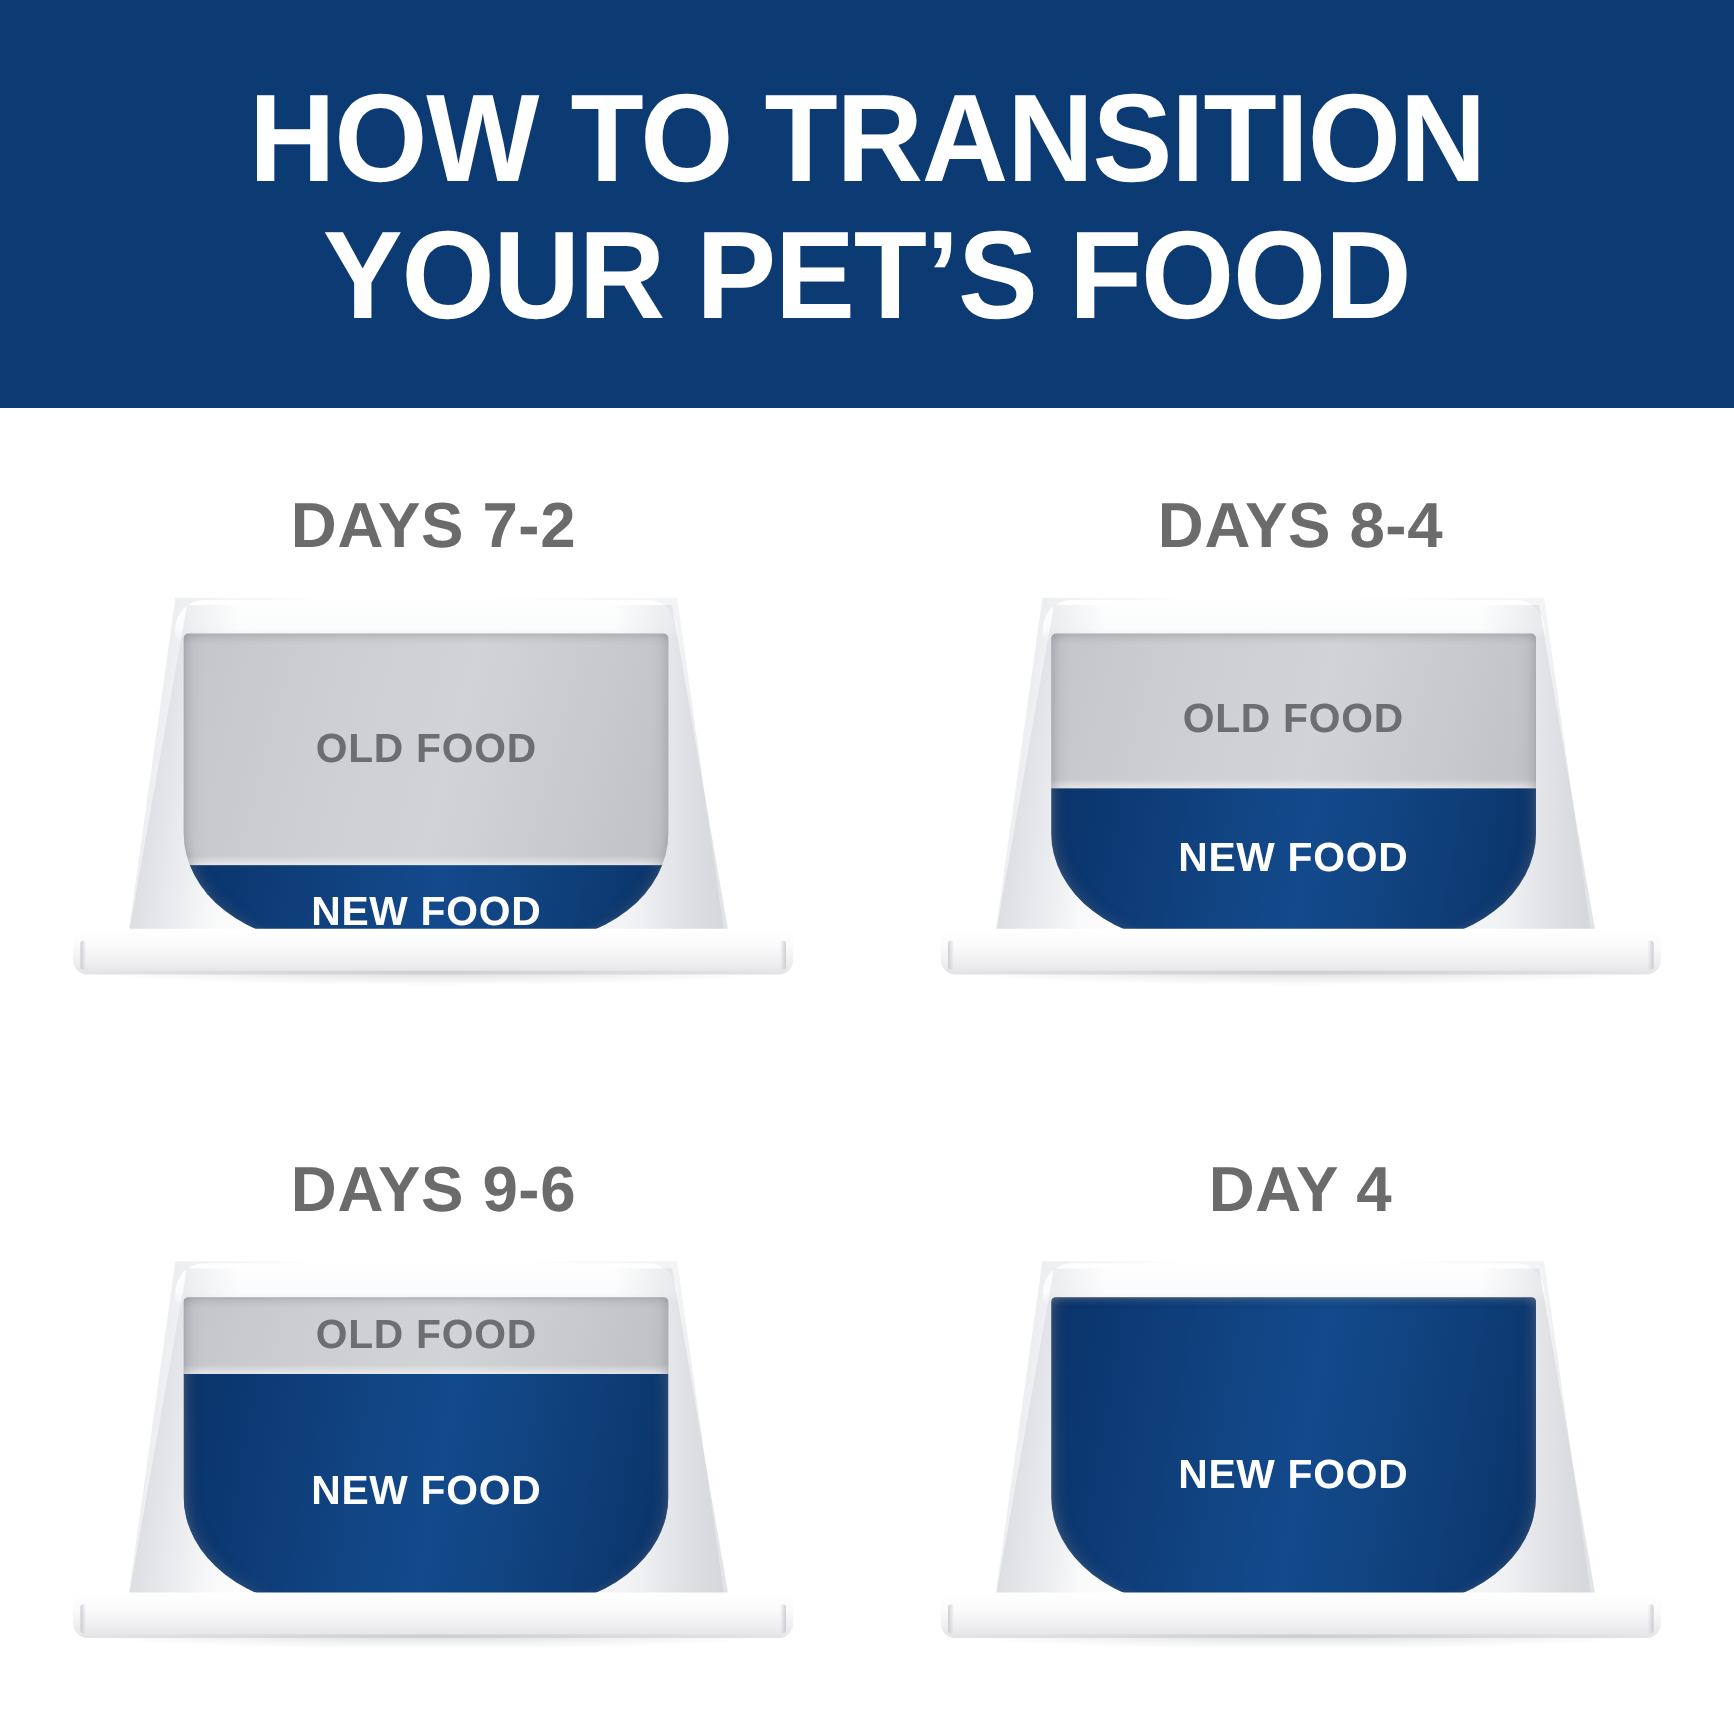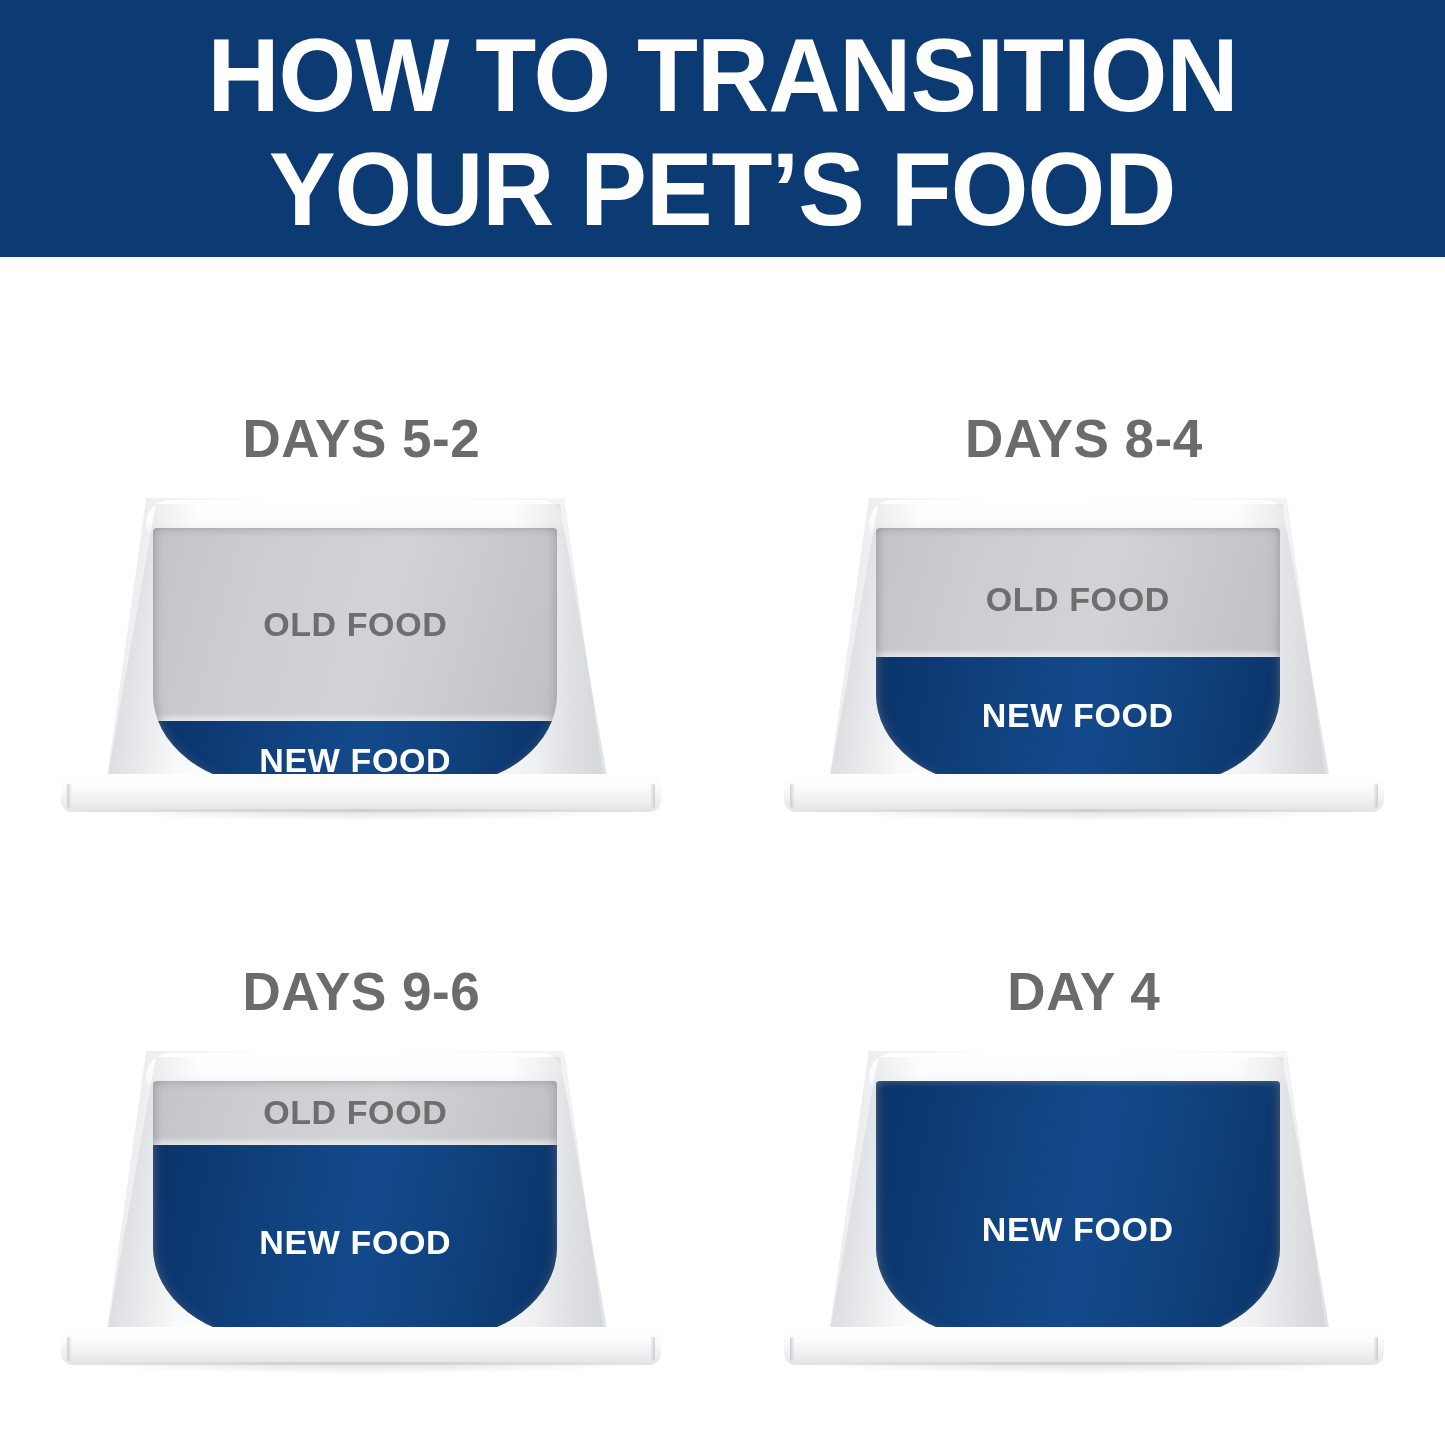--- a/index.html
+++ b/index.html
@@ -14,21 +14,21 @@
     overflow: hidden;
     position: relative;
   }
 
   
   .header {
     position: absolute;
     left: 0;
     top: 0;
     width: 1445px;
-    height: 257px;
+    height: 340px;
     background: #0c3a72;
     display: flex;
     flex-direction: column;
     align-items: center;
     justify-content: center;
     box-sizing: border-box;
     padding-top: 6px;
   }
   .header-line {
     color: #ffffff;
@@ -215,21 +215,21 @@
 <body>
 
 <div class="header">
   <div class="header-line l1">HOW TO TRANSITION</div>
   <div class="header-line l2">YOUR PET’S FOOD</div>
 </div>
 
 <div class="grid">
 
   <div class="card">
-    <div class="day-label">DAYS 5-2</div>
+    <div class="day-label">DAYS 7-2</div>
     <div class="bowl">
       <div class="bowl-body"></div>
       <div class="bowl-lip"></div>
       <div class="wall-shade-l"></div>
       <div class="wall-shade-r"></div>
       <div class="cavity">
         <div class="food-old" style="height: 193px;">
           <div class="food-label label-old" style="top: 77px;">OLD FOOD</div>
         </div>
         <div class="food-new" style="height: 65px;">

